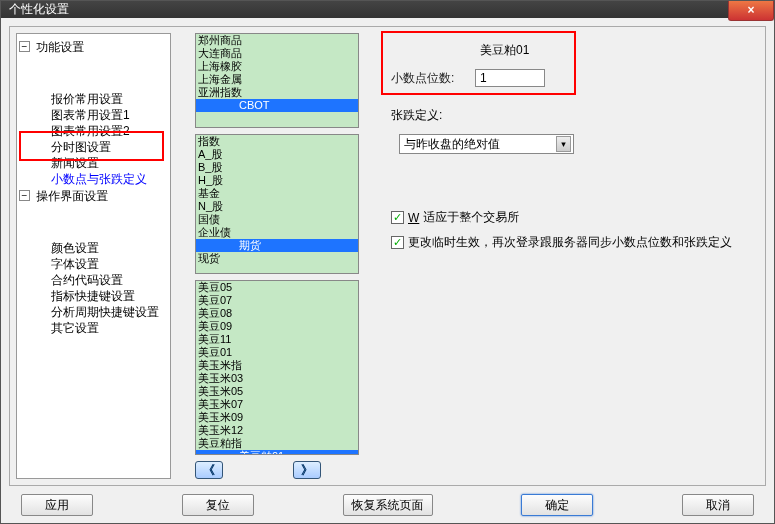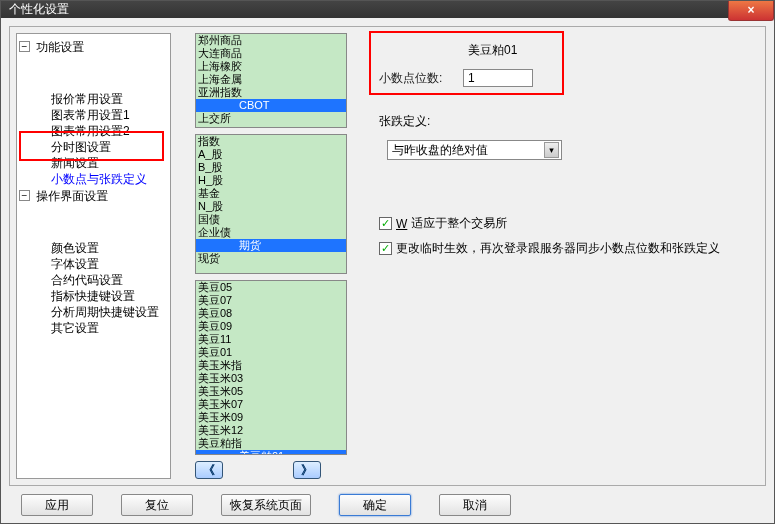--- a/index.html
+++ b/index.html
@@ -11,39 +11,39 @@
 .content { flex: 1; display: flex; flex-direction: column; padding: 8px; }
 .main-area { flex: 1; display: flex; gap: 24px; border: 1px solid #aaa; padding: 6px; background: #f0f0f0; }
 .tree { width: 155px; border: 1px solid #999; background: #fff; overflow: auto; padding: 4px 2px; }
 .tree-node { line-height: 16px; white-space: nowrap; }
 .tree-toggle { display: inline-block; width: 11px; height: 11px; border: 1px solid #888; text-align: center; line-height: 9px; font-size: 10px; margin-right: 3px; cursor: pointer; vertical-align: middle; }
 .tree-label { vertical-align: middle; }
 .tree-children { padding-left: 18px; margin-top: 36px; }
 .tree-leaf { padding-left: 14px; line-height: 16px; white-space: nowrap; cursor: pointer; }
 .tree-selected { color: #00f; }
 .red-box { position: absolute; border: 2px solid #f00; pointer-events: none; }
-.mid-col { width: 152px; display: flex; flex-direction: column; gap: 6px; position: relative; }
+.mid-col { width: 164px; display: flex; flex-direction: column; gap: 6px; position: relative; }
 .listbox { border: 1px solid #888; background: #c5e8c5; overflow: hidden; }
 .listbox .item { line-height: 13px; padding: 0 2px; color: #000; cursor: pointer; font-size: 11px; }
 .listbox .item.sel { background: #1e74ff; color: #fff; padding-left: 43px; }
 .lb1 { height: 95px; }
 .lb2 { height: 140px; }
 .lb3 { height: 175px; overflow-y: auto; }
 .nav-row { display: flex; gap: 70px; align-items: center; }
 .nav-btn { width: 28px; height: 18px; border: 1px solid #357; background: linear-gradient(#def,#acf); border-radius: 3px; text-align: center; line-height: 16px; color: #036; font-weight: bold; cursor: pointer; }
 .right-col { flex: 1; position: relative; padding: 8px; }
 .field-row { display: flex; align-items: center; margin-bottom: 10px; gap: 6px; }
 .field-label { width: 78px; color: #222; }
 .text-input { border: 1px solid #888; background: #fff; height: 18px; padding: 0 4px; width: 70px; }
 .text-display { border: 1px solid transparent; height: 18px; padding: 0 4px; width: 120px; }
 .select-box { border: 1px solid #888; background: #fff; height: 20px; width: 175px; display: flex; align-items: center; justify-content: space-between; padding: 0 2px 0 4px; cursor: pointer; position: relative; margin-left: 8px; }
 .sel-arrow { width: 15px; height: 16px; background: linear-gradient(#eee,#ccc); border: 1px solid #999; text-align: center; line-height: 14px; font-size: 9px; }
 .check-row { display: flex; align-items: center; margin: 8px 0; gap: 4px; }
 .check-box { width: 13px; height: 13px; border: 1px solid #666; background: #fff; text-align: center; line-height: 11px; color: #0a0; font-size: 11px; cursor: pointer; }
-.btn-row { display: flex; justify-content: flex-start; gap: 28px; padding: 8px 12px 4px; }
+.btn-row { display: flex; justify-content: space-between; gap: 28px; padding: 8px 12px 4px; }
 .btn { height: 22px; padding: 0 6px; border: 1px solid #888; background: linear-gradient(#fdfdfd,#e2e2e2); border-radius: 2px; cursor: pointer; min-width: 72px; }
 .btn.primary { border: 1px solid #3a7bd5; box-shadow: 0 0 2px #3a7bd5; }
 </style>
 </head>
 <body>
 
 <div class="window">
   <div class="titlebar">
     <span class="title">个性化设置</span>
     <div class="close-btn">×</div>
@@ -80,21 +80,20 @@
       </div>
 
       <div class="mid-col">
         <div class="listbox lb1" id="lb1">
             <div class="item">郑州商品</div>
             <div class="item">大连商品</div>
             <div class="item">上海橡胶</div>
             <div class="item">上海金属</div>
             <div class="item">亚洲指数</div>
             <div class="item sel">CBOT</div>
-            <div class="item">上交所</div>
           </div>
         <div class="listbox lb2" id="lb2">
             <div class="item">指数</div>
             <div class="item">A_股</div>
             <div class="item">B_股</div>
             <div class="item">H_股</div>
             <div class="item">基金</div>
             <div class="item">N_股</div>
             <div class="item">国债</div>
             <div class="item">企业债</div>
@@ -126,21 +125,21 @@
       <div class="right-col">
         <div class="red-box" style="left:-2px; top:-2px; width:195px; height:64px;"></div>
         <div class="field-row">
           <span class="field-label"></span>
           <span class="text-display">美豆粕01</span>
         </div>
         <div class="field-row">
           <span class="field-label">小数点位数:</span>
           <input class="text-input" value="1" style="">
         </div>
-        <div class="field-row" style="margin-top:26px;text-align:right;">
+        <div class="field-row" style="margin-top:20px;text-align:right;">
           <span>张跌定义:</span>
         </div>
         <div class="field-row">
           <div class="select-box">
             <span>与昨收盘的绝对值</span>
             <span class="sel-arrow">▾</span>
           </div>
         </div>
         <div class="check-row" style="margin-top:55px;">
           <div class="check-box">✓</div>

